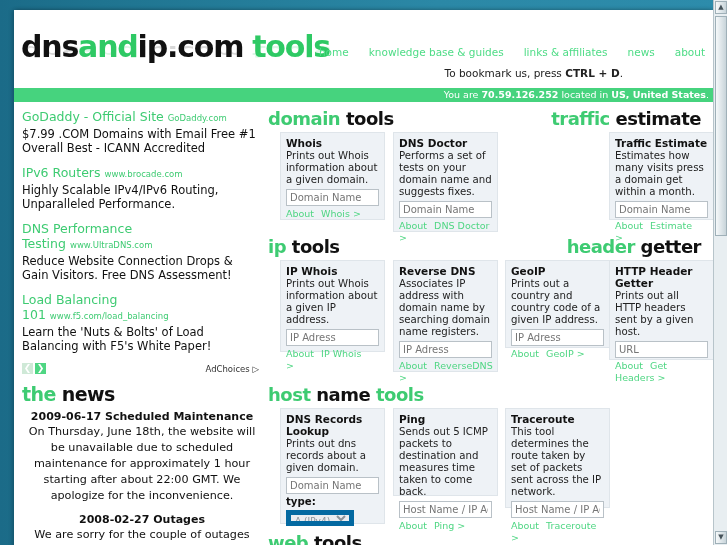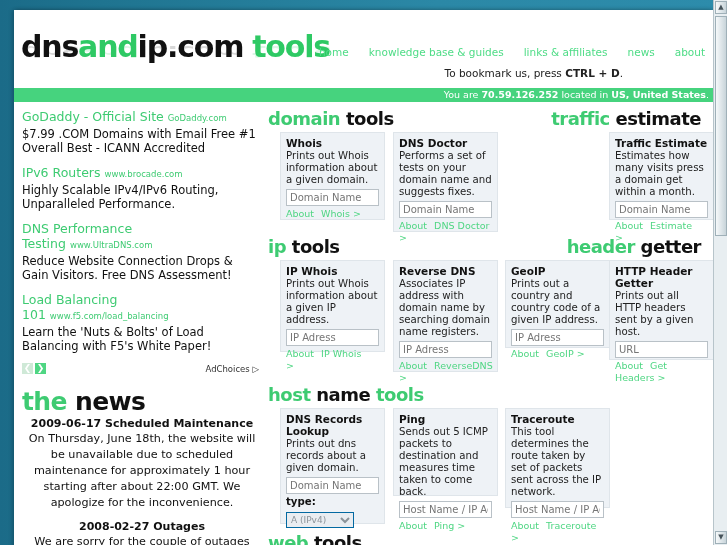--- a/index.html
+++ b/index.html
@@ -161,24 +161,24 @@
   .adchoices {
     position: absolute;
     right: 3px; top: 1px;
     font-size: 8.5px;
     color: #333;
     white-space: nowrap;
   }
 
   
   .news-head {
-    font-size: 25px;
+    font-size: 19px;
     font-weight: bold;
     letter-spacing: -0.6px;
-    margin: 14px 0 5px 0;
+    margin: 7px 0 5px 0;
     line-height: 21px;
   }
   .news-head .g { color: #3ecb72; }
   .news-head .b { color: #111; }
   .news-item { margin-bottom: 9px; text-align: center; }
   .news-item h4 {
     margin: 0;
     font-size: 11px;
     font-weight: bold;
     color: #111;
@@ -262,21 +262,21 @@
     color: #111;
     font-weight: bold;
     line-height: 12px;
   }
   .tool-box select {
     margin-top: 2px;
     width: 68px;
     font-size: 9px;
     font-family: "DejaVu Sans", sans-serif;
     color: #8b9399;
-    border: 1px solid #0369a1;
+    border: 5px solid #0369a1;
     background: #e9edf1;
     height: 16px;
   }
 
   
   .scrollbar {
     position: absolute;
     right: 0; top: 0;
     width: 14px; height: 545px;
     background: #e8eef1;

